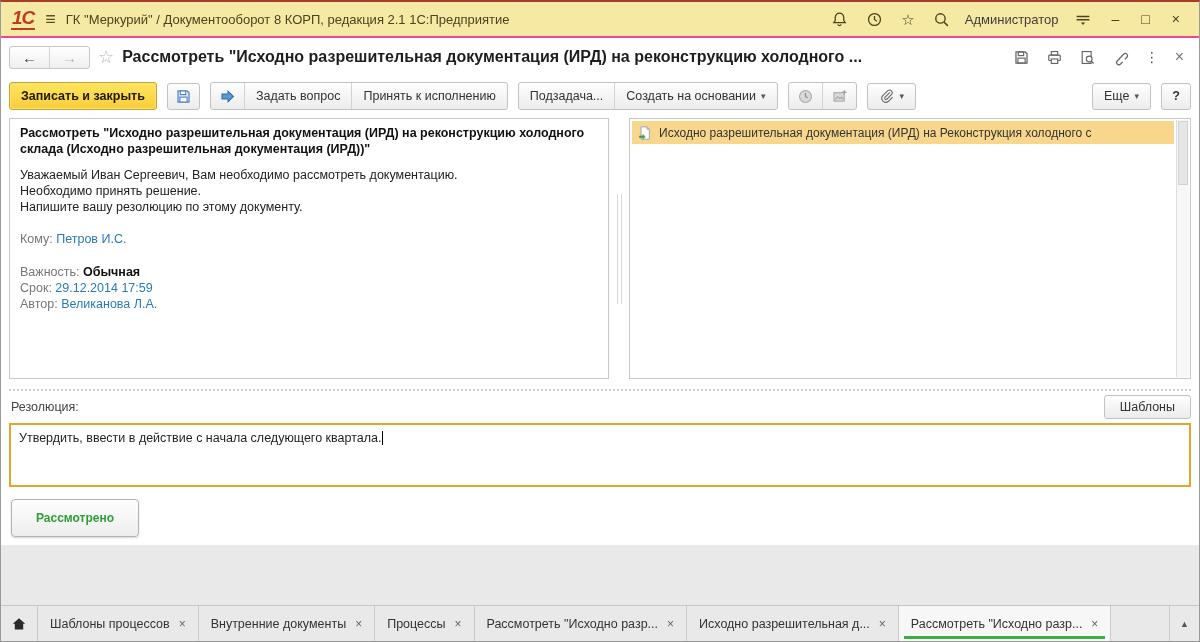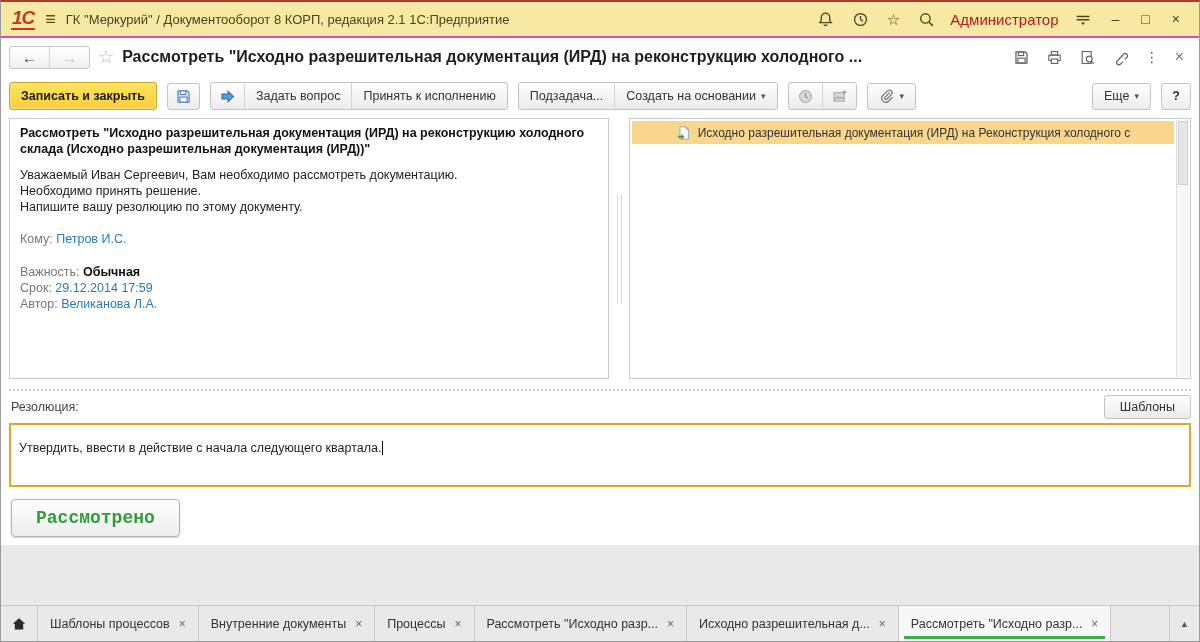--- a/index.html
+++ b/index.html
@@ -11,21 +11,21 @@
   
   .titlebar { height:36px; flex:0 0 36px; background:#f6e9a4; display:flex; align-items:center;
               padding:0 10px; gap:10px; border-bottom:2px solid #ec4899; }
   .logo { font-weight:bold; font-style:italic; font-size:19px; color:#c13a22; letter-spacing:-1px;
           border-bottom:2px solid #c13a22; line-height:1; padding:0 1px 1px 1px; }
   .hamburger { font-size:18px; color:#5c5126; background:none; border:none; cursor:pointer; line-height:1; }
   .app-title { color:#4c431f; font-size:13px; white-space:nowrap; overflow:hidden; }
   .tb-right { margin-left:auto; display:flex; align-items:center; gap:4px; }
   .tb-btn { background:none; border:none; padding:2px 7px; cursor:pointer; color:#4c431f; display:flex; align-items:center; }
   .tb-btn svg { display:block; }
-  .tb-user { color:#b91c1c; font-size:15px; padding:0 4px; }
+  .tb-user { color:#404040; font-size:13px; padding:0 4px; }
   .glyph16 { font-size:15px; line-height:1; color:#4c431f; }
   .winctl { font-size:14px; color:#4c431f; padding:2px 9px; }
 
   
   .navrow { height:38px; flex:0 0 38px; display:flex; align-items:center; padding:0 8px; gap:8px; background:#fff; }
   .histgroup { display:flex; border:1px solid #c6c6c6; border-radius:3px; overflow:hidden; background:linear-gradient(#fff,#efefef); }
   .histgroup button { border:none; background:none; padding:3px 12px; font-size:15px; line-height:1; cursor:pointer; }
   .histgroup button + button { border-left:1px solid #d4d4d4; }
   .arrow-back { color:#3d3d3d; }
   .arrow-fwd { color:#b8b8b8; }
@@ -61,39 +61,39 @@
   .vsplit { width:20px; flex:0 0 20px; display:flex; align-items:center; justify-content:center; cursor:col-resize; }
   .vsplit .grip { width:5px; height:110px; border-left:1px solid #d8d8d8; border-right:1px solid #d8d8d8; }
   .panel-right { flex:1 1 auto; position:relative; padding:2px 16px 2px 2px; }
   .task-title { font-weight:bold; margin-bottom:9px; color:#111; }
   .task-line { color:#222; }
   .task-meta { margin-top:16px; }
   .lbl { color:#777; }
   .b { font-weight:bold; color:#111; }
   .link { color:#2a7ab8; text-decoration:none; cursor:pointer; }
   .doc-item { display:flex; align-items:center; gap:6px; height:23px; padding:0 5px;
-              background:#f8d78d; white-space:nowrap; overflow:hidden; cursor:pointer;justify-content:center; }
+              background:#f8d78d; white-space:nowrap; overflow:hidden; cursor:pointer; }
   .doc-item span { overflow:hidden; }
   .vscroll { position:absolute; top:1px; right:1px; bottom:1px; width:13px; background:#f7f7f7; border-left:1px solid #ddd; }
   .vscroll .thumb { position:absolute; top:1px; left:1px; right:1px; height:64px; background:#e6e6e6; border:1px solid #d2d2d2; }
 
   
   .hsplit { flex:0 0 10px; margin:2px 8px 0 8px; border-bottom:2px dotted #cdcdcd; cursor:row-resize; }
   .res-row { flex:0 0 30px; display:flex; align-items:center; justify-content:space-between; padding:2px 8px 0 10px; }
   .res-label { font-size:12.5px; color:#444;text-align:center; }
   .btn-small { height:24px; padding:7px 15px; }
   .res-box { flex:0 0 64px; margin:2px 8px 4px 8px; border:2px solid #dfa72e; background:#fff;
-             padding:16px 8px; font-size:12.5px; color:#1e1e1e; cursor:text; }
+             padding:6px 8px; font-size:12.5px; color:#1e1e1e; cursor:text; }
   .cursorbar { display:inline-block; width:1px; height:14px; background:#000; vertical-align:text-bottom; margin-left:1px; }
 
   
   .reviewed-area { flex:0 0 54px; padding:8px 10px 0 10px; }
   .btn-reviewed { height:38px; padding:0 24px; border:1px solid #b3b3b3; border-radius:4px;
-                  background:linear-gradient(#fefefe,#ededed); color:#2f9e38; font-weight:bold; font-size:18px;
-                  cursor:pointer; box-shadow:0 1px 2px rgba(0,0,0,.18);font-family:Liberation Mono, monospace; }
+                  background:linear-gradient(#fefefe,#ededed); color:#2f9e38; font-weight:bold; font-size:12px;
+                  cursor:pointer; box-shadow:0 1px 2px rgba(0,0,0,.18); }
   .graystrip { flex:1 1 auto; background:#e9e9e9; min-height:6px; }
 
   
   .tabbar { flex:0 0 36px; display:flex; align-items:stretch; background:#e9e9e9; border-top:1px solid #c6c6c6; }
   .tab { display:flex; align-items:center; gap:9px; padding:0 12px; border-right:1px solid #c9c9c9;
          color:#333; font-size:12.5px; white-space:nowrap; overflow:hidden; cursor:pointer; position:relative; }
   .tab-home { flex:0 0 37px; justify-content:center; padding:0; }
   .tab .x { color:#666; font-size:12px; cursor:pointer; }
   .tab.active { background:#f7f7f7; }
   .tab.active::after { content:""; position:absolute; left:5px; right:5px; bottom:2px; height:3px; background:#3cae46; }

